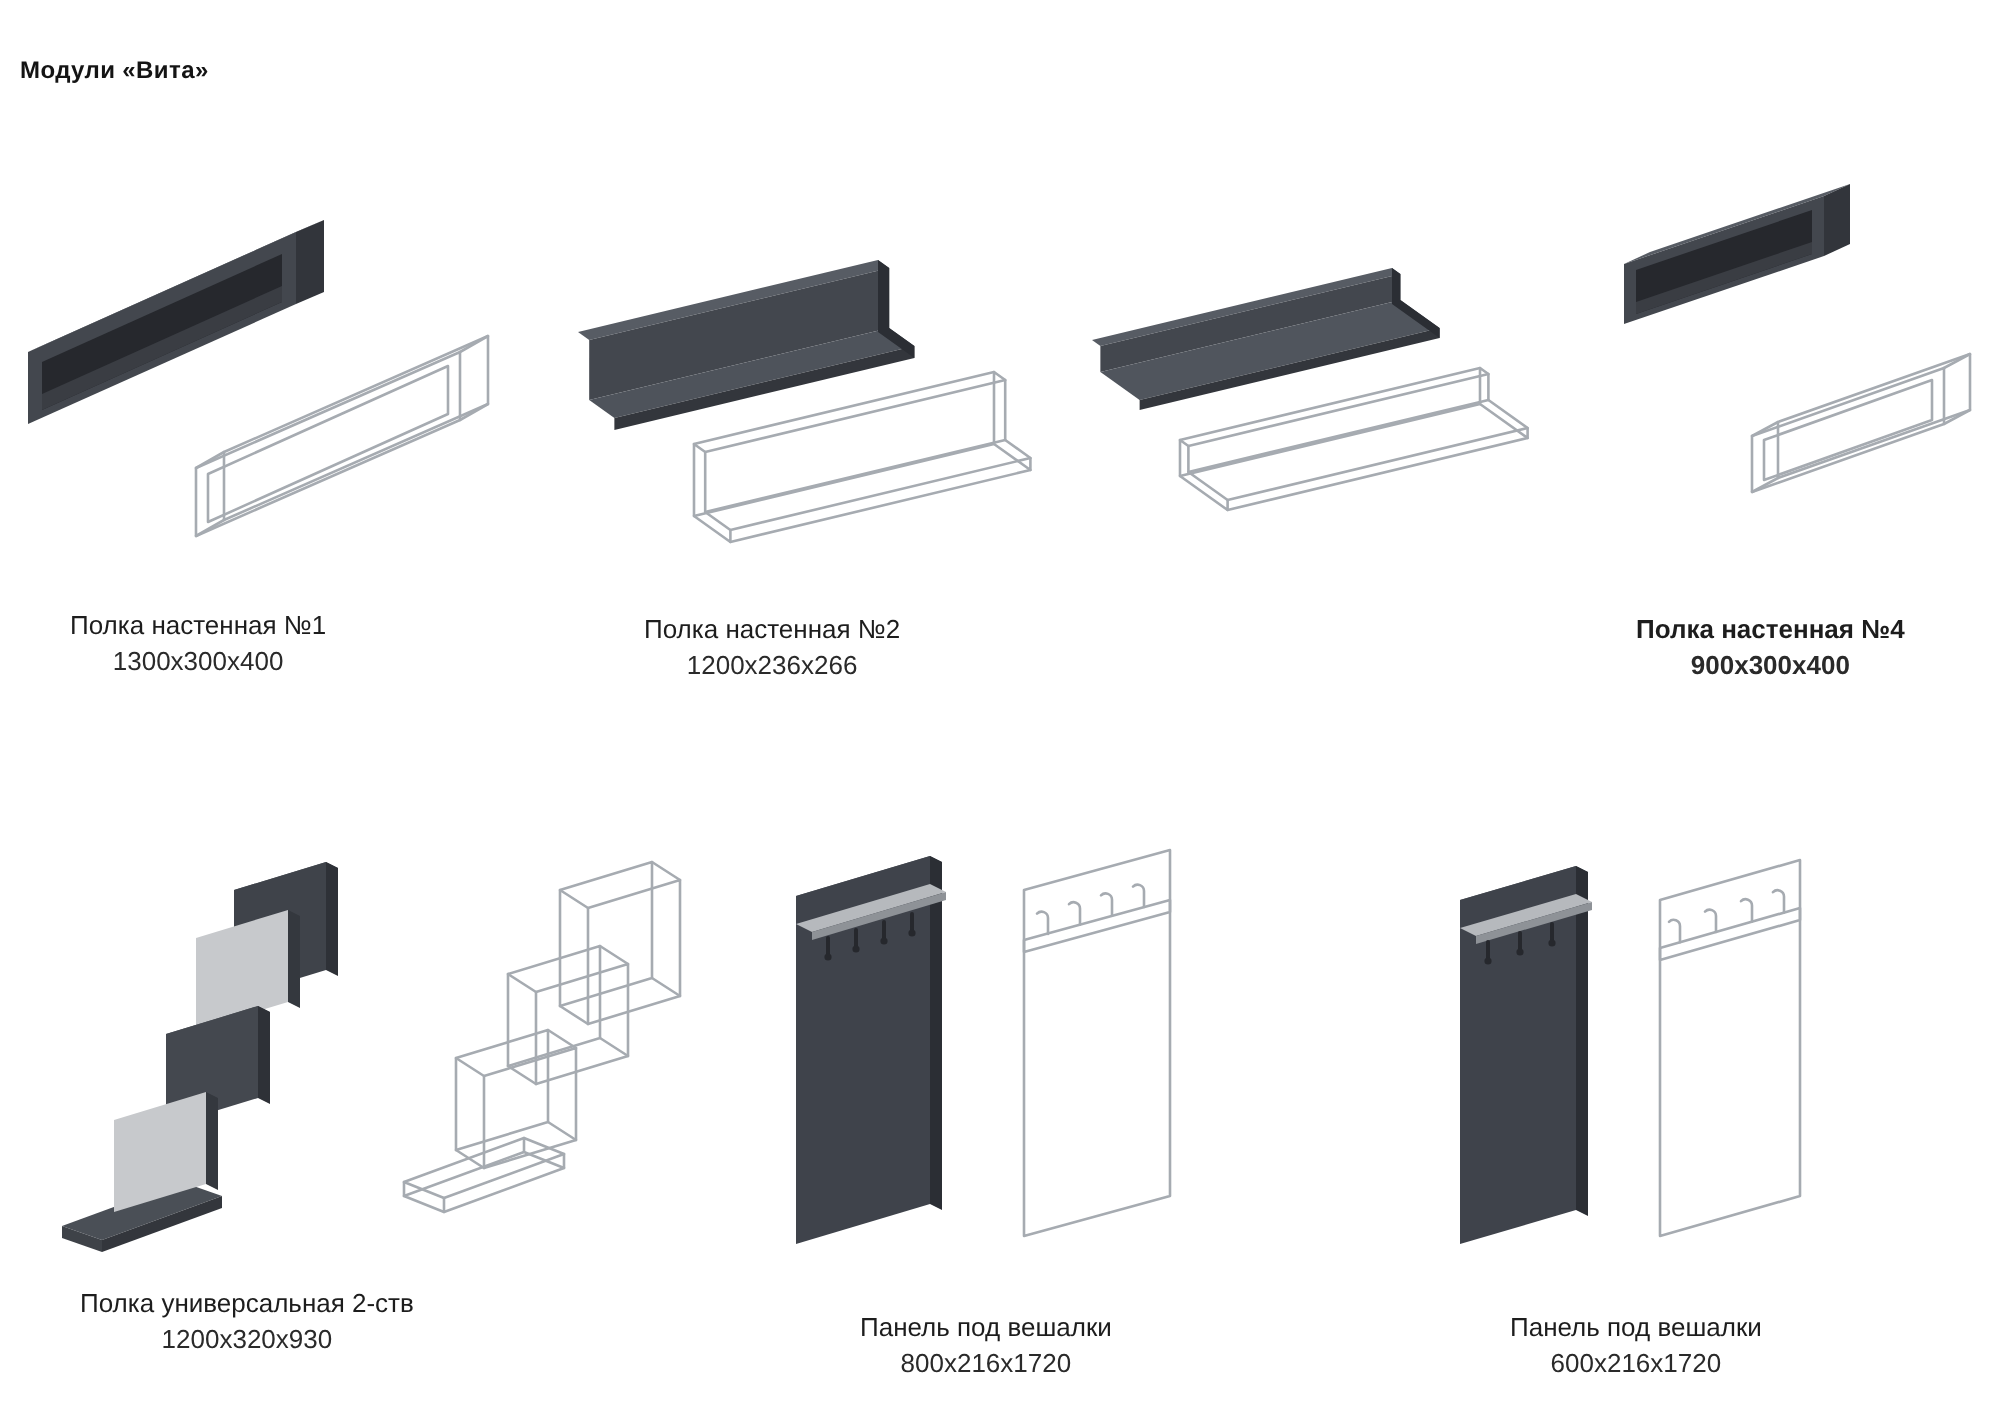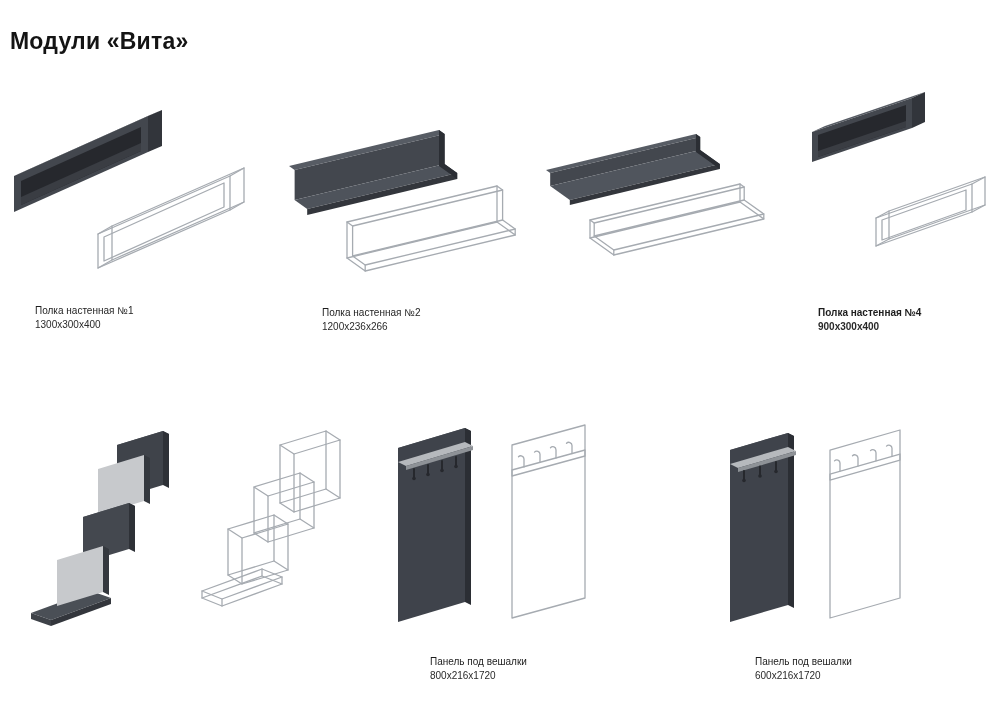--- a/index.html
+++ b/index.html
@@ -5,29 +5,30 @@
   html,body{margin:0;padding:0;background:#ffffff;}
   .page{
     position:relative;
     width:999px;height:703px;
     background:#ffffff;
     font-family:"Liberation Sans", sans-serif;
     overflow:hidden;
   }
   .page-title{
     position:absolute;left:10px;top:28px;
-    font-size:23px;font-weight:700;color:#141414;
+    font-size:12px;font-weight:700;color:#141414;
     letter-spacing:.2px;
   }
   figure.product{position:absolute;margin:0;padding:0;}
   figure.product svg{display:block;}
   figcaption.caption{
     position:absolute;
-    font-size:10px;color:#1d1d1d;line-height:1.4;
+    font-size:13px;color:#1d1d1d;line-height:1.4;
     white-space:nowrap;
+    text-align:center;
   }
   .caption .dims{color:#2a2a2a;}
   .wire{fill:none;stroke:#a6abb1;stroke-width:1.3;stroke-linejoin:round;stroke-linecap:round;}
   .hookline{stroke:#26282d;stroke-width:2;stroke-linecap:round;}
 </style>
 </head>
 <body>
 
 <div class="page">
 
@@ -168,20 +169,24 @@
         <line x1="249" y1="146" x2="263" y2="155"></line>
         <line x1="203" y1="160" x2="217" y2="169"></line>
         <polygon points="177,176 237,154 257,162 197,184"></polygon>
         <polygon points="177,183 237,161 257,169 197,191"></polygon>
         <line x1="177" y1="176" x2="177" y2="183"></line>
         <line x1="237" y1="154" x2="237" y2="161"></line>
         <line x1="257" y1="162" x2="257" y2="169"></line>
         <line x1="197" y1="184" x2="197" y2="191"></line>
       </g>
     </svg>
+    <figcaption class="caption" style="left:15px;top:228px;">
+      <div>Полка универсальная 2-ств</div>
+      <div class="dims">1200x320x930</div>
+    </figcaption>
   </figure>
 
   <figure class="product" style="left:390px;top:412px;width:210px;">
     <svg width="210" height="218" viewBox="0 0 210 218">
       <g>
         <polygon points="8,36 75,16 81,19 14,39" fill="#565b62"></polygon>
         <polygon points="75,16 81,19 81,193 75,190" fill="#2b2e34"></polygon>
         <polygon points="8,36 75,16 75,190 8,210" fill="#3f434b"></polygon>
         <polygon points="8,50 75,30 83,34 16,54" fill="#b6b9bd"></polygon>
         <polygon points="16,54 83,34 83,38 16,58" fill="#8e9297"></polygon>

